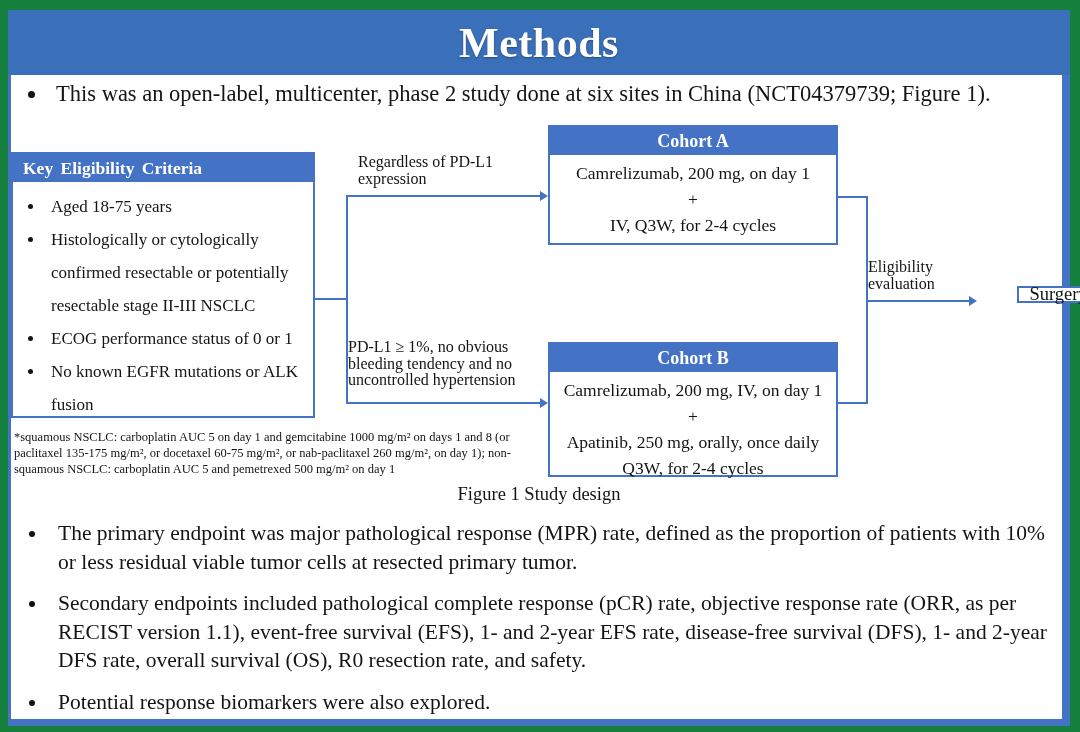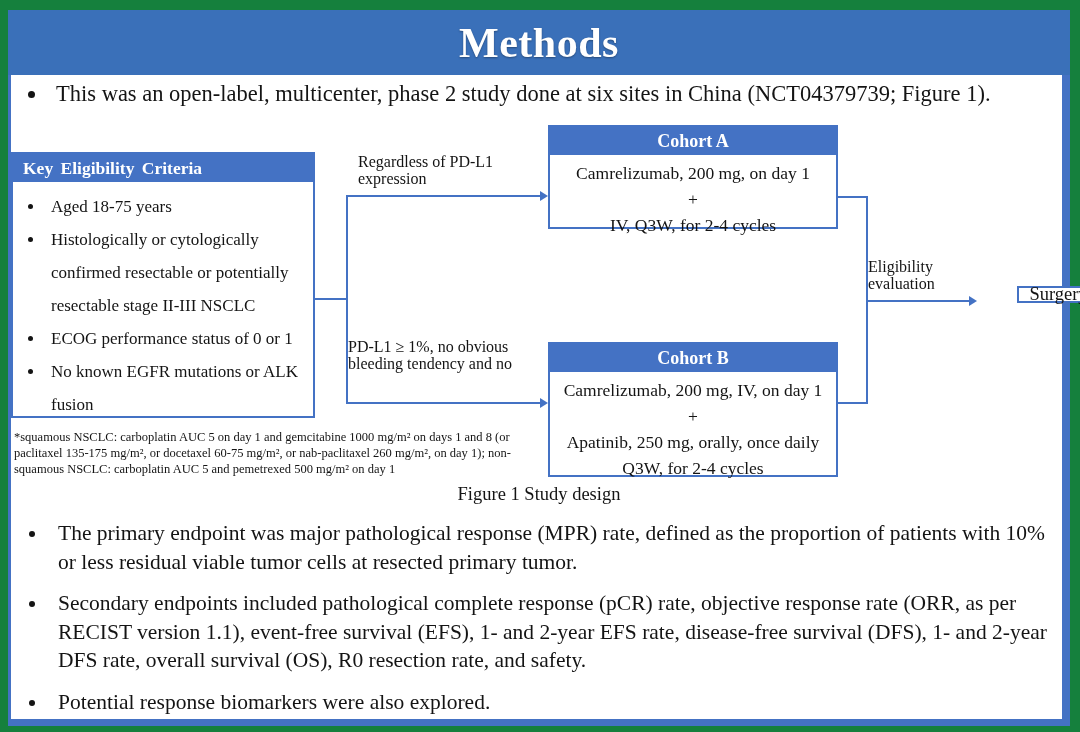--- a/index.html
+++ b/index.html
@@ -34,21 +34,21 @@
   .elig .box-h { height:28px; line-height:28px; font-size:17.5px; padding-left:10px; word-spacing:3px; }
   .elig-list { padding:6px 4px 0 30px; }
   .elig-list li { font-size:17px; line-height:33px; padding-left:6px; }
 
   .footnote { position:absolute; left:14px; top:429px; width:530px;
               font-size:12.5px; line-height:16px; }
 
   
   .cohort { position:absolute; width:290px; border:2px solid var(--c-border,#4472C4); background:#fff; }
   .cohort .box-h { height:28px; line-height:28px; font-size:18px; text-align:center; }
-  .cohort-a { left:548px; top:125px; height:104px; }
+  .cohort-a { left:548px; top:125px; height:120px; }
   .cohort-b { left:548px; top:342px; height:135px; }
   .cohort-lines { padding-top:5px; text-align:center; }
   .cohort-lines div { font-size:17.5px; line-height:26px; }
 
   
   .ln { position:absolute; background:var(--c-line,#4472C4); }
   .ah { position:absolute; width:0; height:0;
         border-top:5px solid transparent; border-bottom:5px solid transparent;
         border-left:8px solid var(--c-line,#4472C4); }
   .lbl { position:absolute; text-align:left; font-size:16px; line-height:16.5px; }
@@ -97,20 +97,21 @@
   <div class="ln" style="left:348px;top:402px;width:193px;height:2px"></div>
   <div class="ah" style="left:540px;top:398px"></div>
 
   <div class="lbl" style="left:358px;top:154px;width:180px">
     <div>Regardless of PD-L1</div>
     <div>expression</div>
   </div>
   <div class="lbl" style="left:348px;top:339px;width:192px">
     <div>PD-L1 ≥ 1%, no obvious</div>
     <div>bleeding tendency and no</div>
+    <div>uncontrolled hypertension</div>
   </div>
 
   <div class="cohort cohort-a">
     <div class="box-h">Cohort A</div>
     <div class="cohort-lines">
       <div>Camrelizumab, 200 mg, on day 1</div>
       <div>+</div>
       <div>IV, Q3W, for 2-4 cycles</div>
     </div>
   </div>

